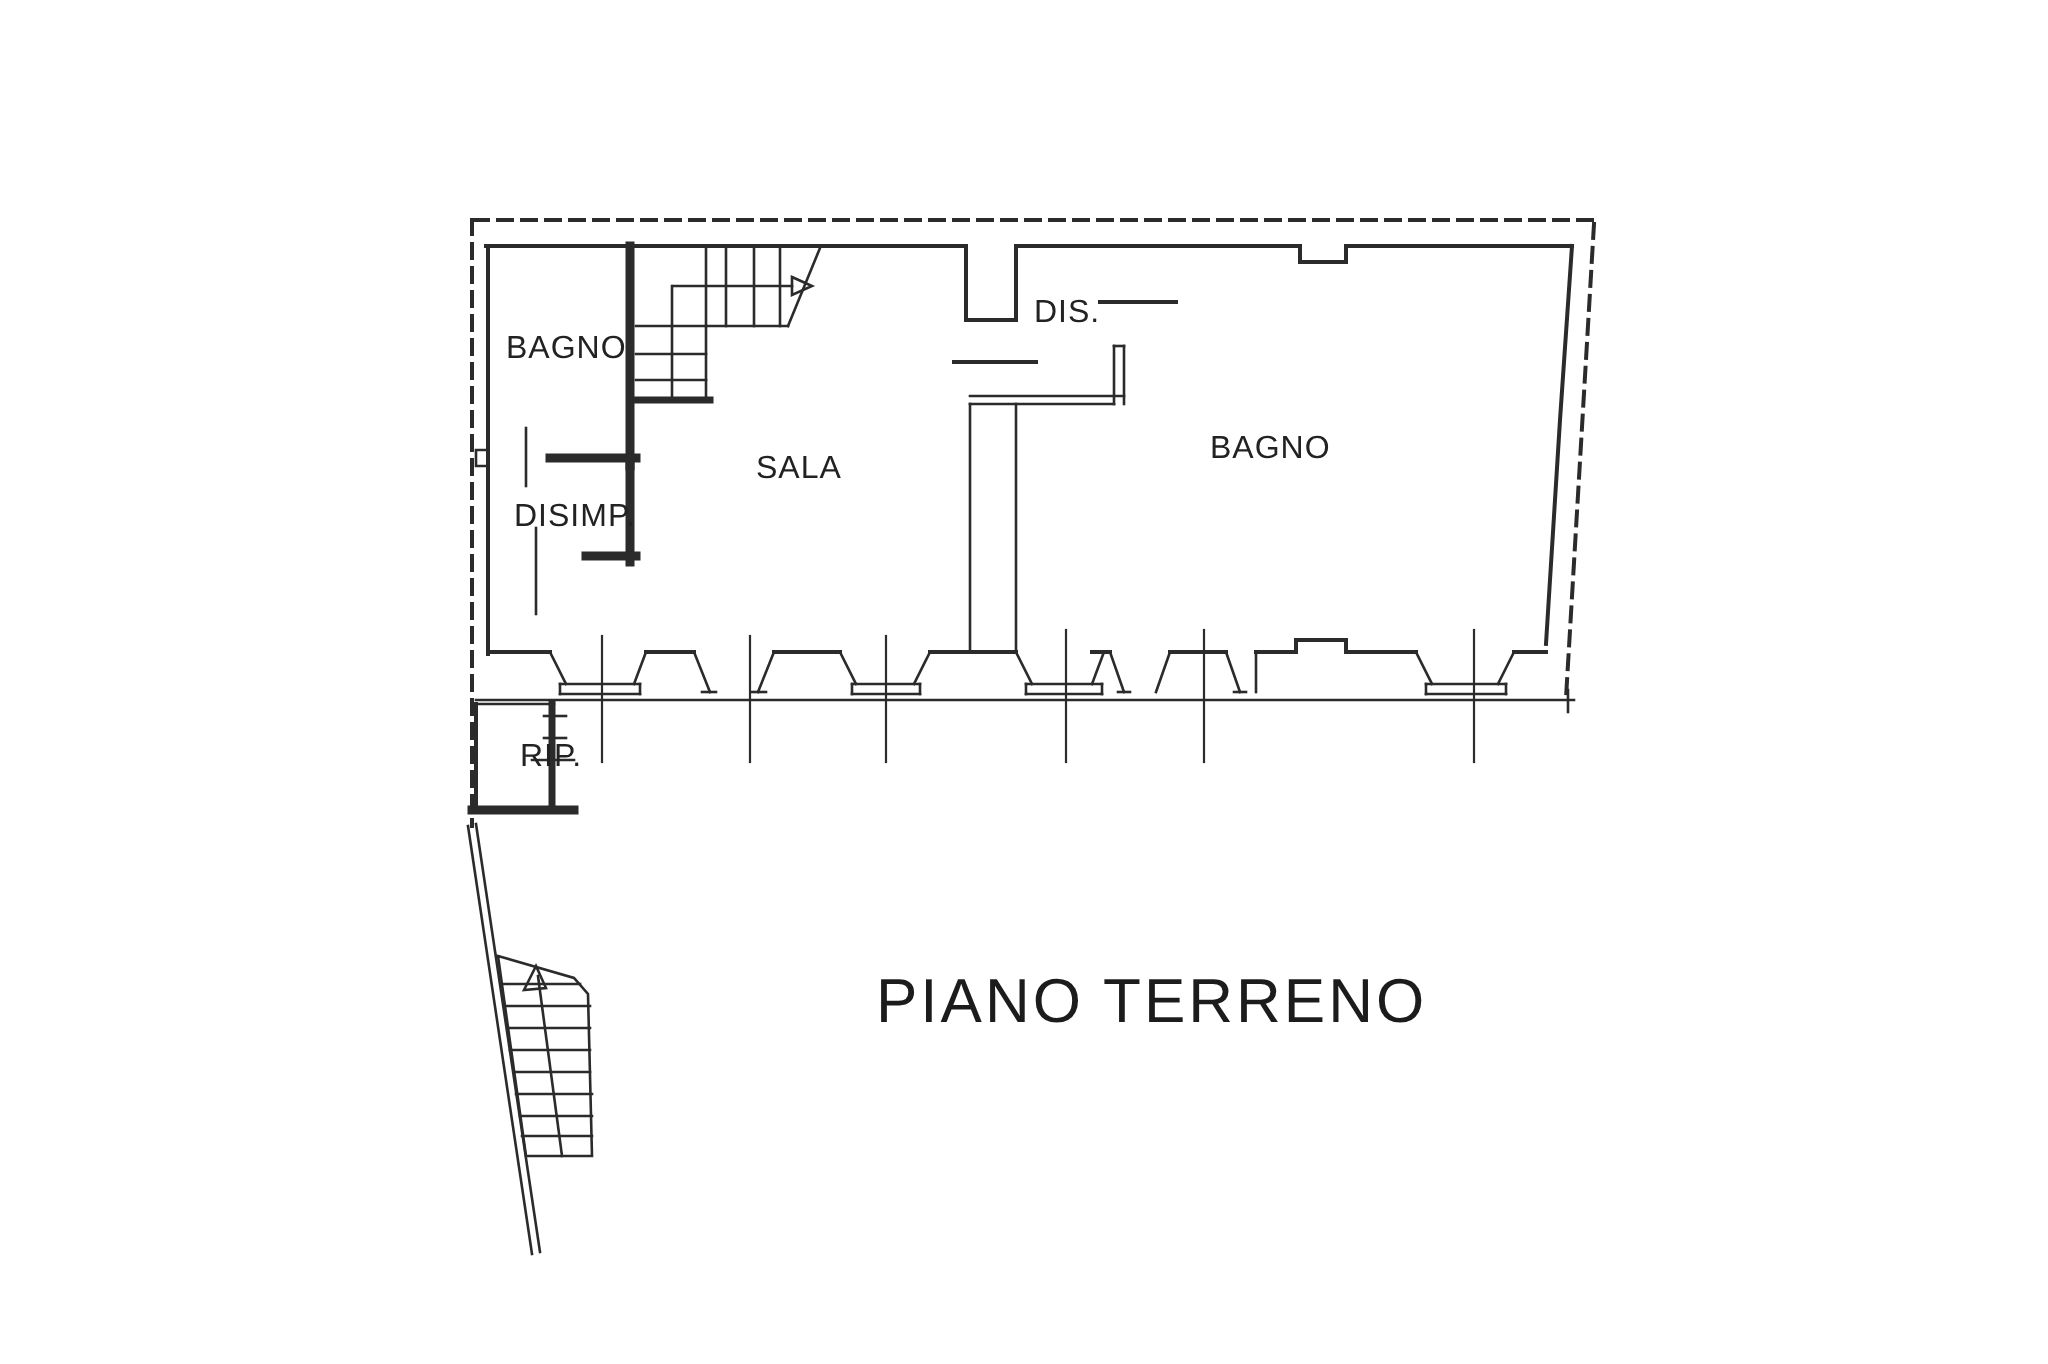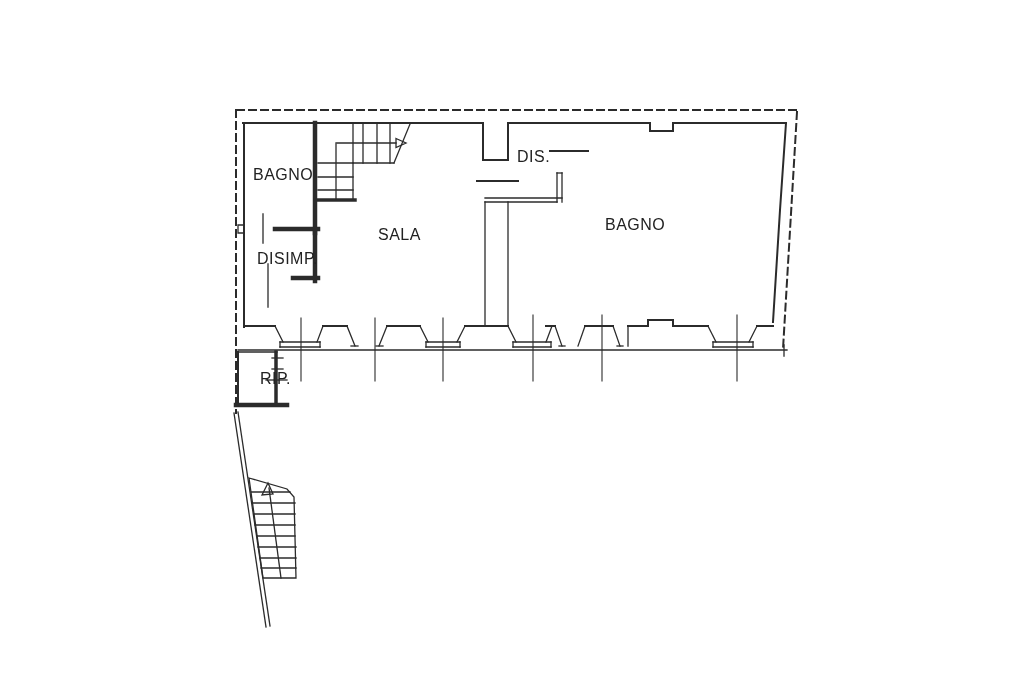--- a/index.html
+++ b/index.html
@@ -199,14 +199,15 @@
   <div class="label" style="left:257px;top:250px;text-align:right;">DISIMP.</div>
 
   <div class="label" style="left:378px;top:226px;text-align:right;">SALA</div>
 
   <div class="label" style="left:517px;top:148px;">DIS.</div>
 
   <div class="label" style="left:605px;top:216px;">BAGNO</div>
 
   <div class="label" style="left:240px;top:370px;margin-left:20px;">RIP.</div>
 
+  <div class="title">PIANO TERRENO</div>
 
 </div>
 
 </body></html>

